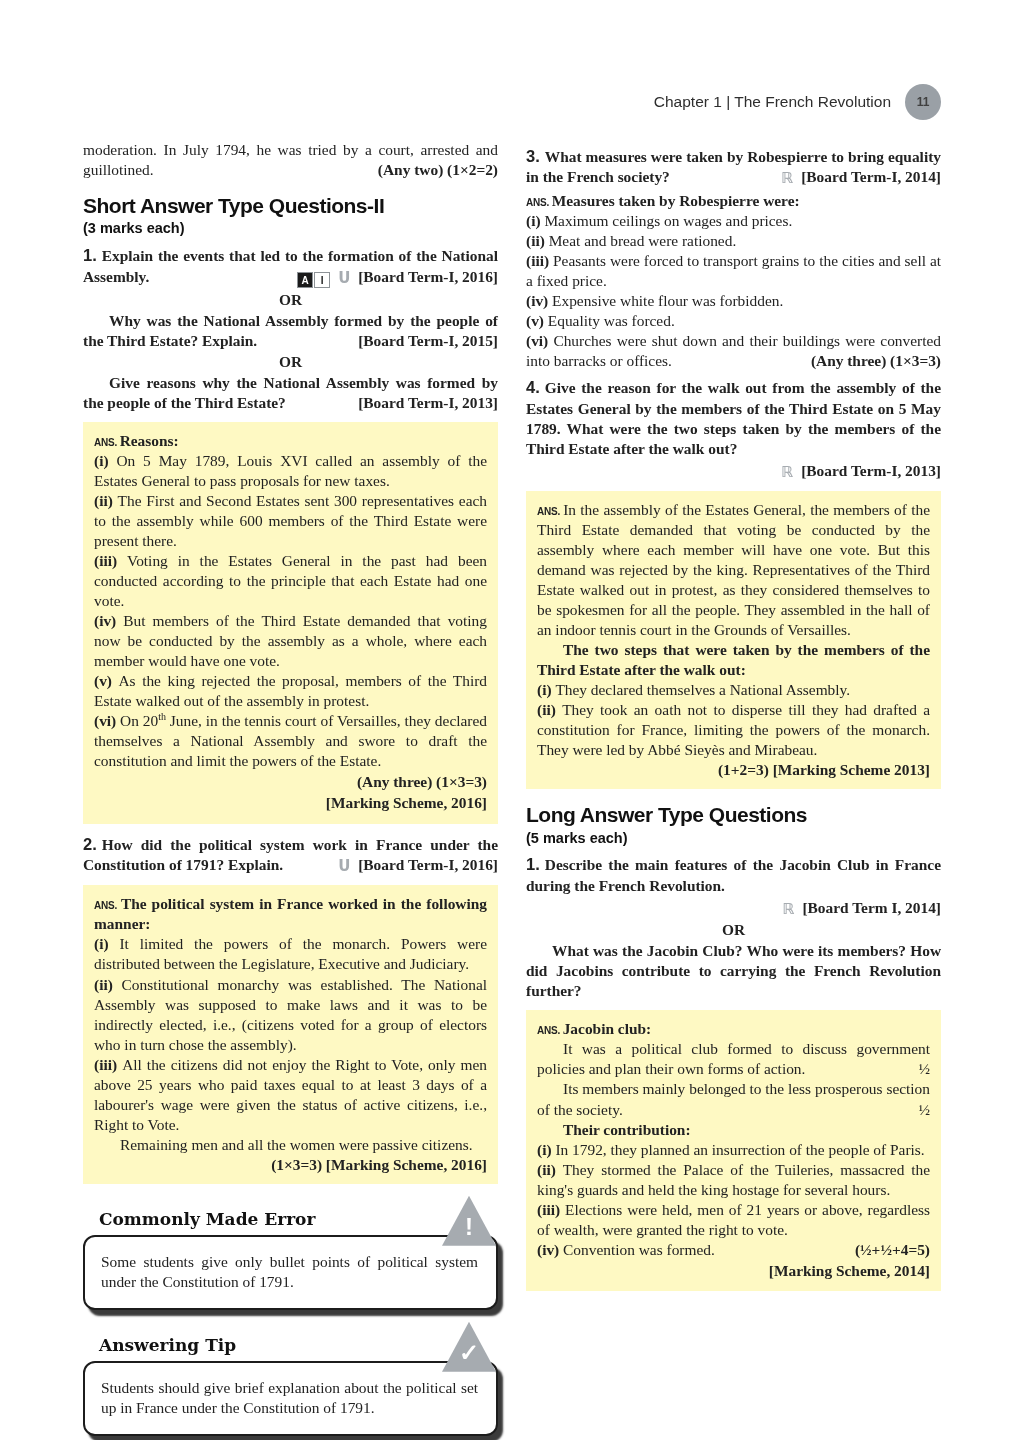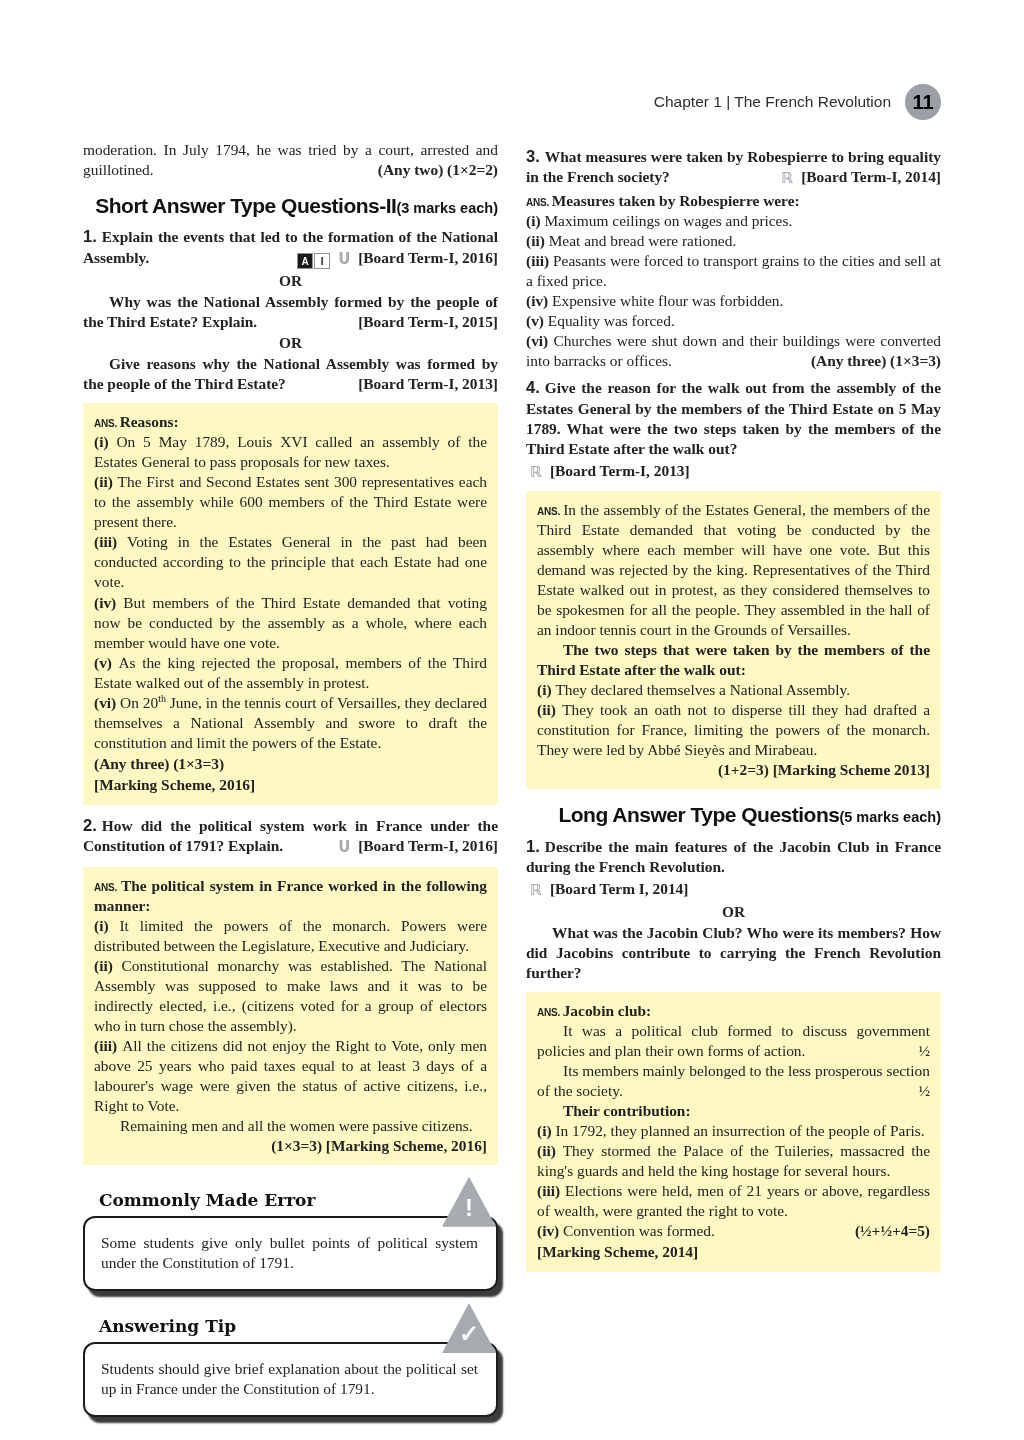--- a/index.html
+++ b/index.html
@@ -2,36 +2,36 @@
 <html><head>
 <meta charset="utf-8">
 <style>
   html,body{margin:0;padding:0;background:#ffffff;}
   .page{width:1024px;height:1440px;box-sizing:border-box;overflow:hidden;
         padding:72px 83px 0 83px;background:#fff;
         font-family:"Liberation Serif",serif;color:#222;margin-top:12px;}
   .header{display:flex;justify-content:flex-end;align-items:center;gap:14px;
           font-family:"Liberation Sans",sans-serif;font-size:15.5px;color:#2e2e2e;
           margin-bottom:20px;}
-  .pagenum{width:36px;height:36px;border-radius:50%;background:#9aa0a6;color:#000000;
-           font-weight:bold;font-size:20px;display:flex;align-items:center;justify-content:center;}
+  .pagenum{width:36px;height:36px;border-radius:50%;background:#9aa0a6;color:#404040;
+           font-weight:bold;font-size:12px;display:flex;align-items:center;justify-content:center;}
   .content{display:flex;gap:28px;}
   .col{flex:1;min-width:0;font-size:15.4px;line-height:1.3;text-align:justify;}
   .p{display:flow-root;margin:0;}
   .ind{text-indent:26px;}
   .q{margin:6px 0 2px;}
   .qnum{font-family:"Liberation Sans",sans-serif;font-weight:bold;font-size:16.5px;margin-right:5px;}
   b{font-weight:bold;}
   b.sans{font-family:"Liberation Sans",sans-serif;font-size:10px;letter-spacing:-0.2px;}
   sup{font-size:10px;line-height:0;}
   .tail{float:right;white-space:nowrap;margin-left:10px;}
-  .rightline{font-weight:bold;margin:1px 0;}
+  .rightline{text-align:right;font-weight:bold;margin:1px 0;}
   .or{text-align:center;font-weight:bold;margin:1px 0;}
-  .h2{display:flex;justify-content:flex-end;align-items:baseline;
-      font-family:"Liberation Sans",sans-serif;font-weight:bold;margin:12px 0 7px;}
+  .h2{display:flex;justify-content:space-between;align-items:baseline;
+      font-family:"Liberation Sans",sans-serif;font-weight:bold;margin:12px 0 7px;flex-direction:column;}
   .h2 .t{font-size:21px;letter-spacing:-0.5px;color:#111;}
   .h2 .m{font-size:14.5px;color:#111;}
   .ansbox{background:#fef9c3;padding:9px 11px;margin:9px 0 10px;}
   
   .ic-ai{display:inline-flex;gap:1px;vertical-align:-2px;margin:0 4px;}
   .ic-ai .ab,.ic-ai .ib{width:14px;height:14px;display:inline-flex;align-items:center;justify-content:center;
       font-family:"Liberation Sans",sans-serif;font-weight:bold;font-size:10px;}
   .ic-ai .ab{background:#1a1a1a;color:#fff;border:1.5px solid #8d9296;}
   .ic-ai .ib{background:#fff;color:#1a1a1a;border:1.5px solid #8d9296;}
   .ic-letter{color:#a6abb0;font-weight:bold;font-family:"DejaVu Sans",sans-serif;

